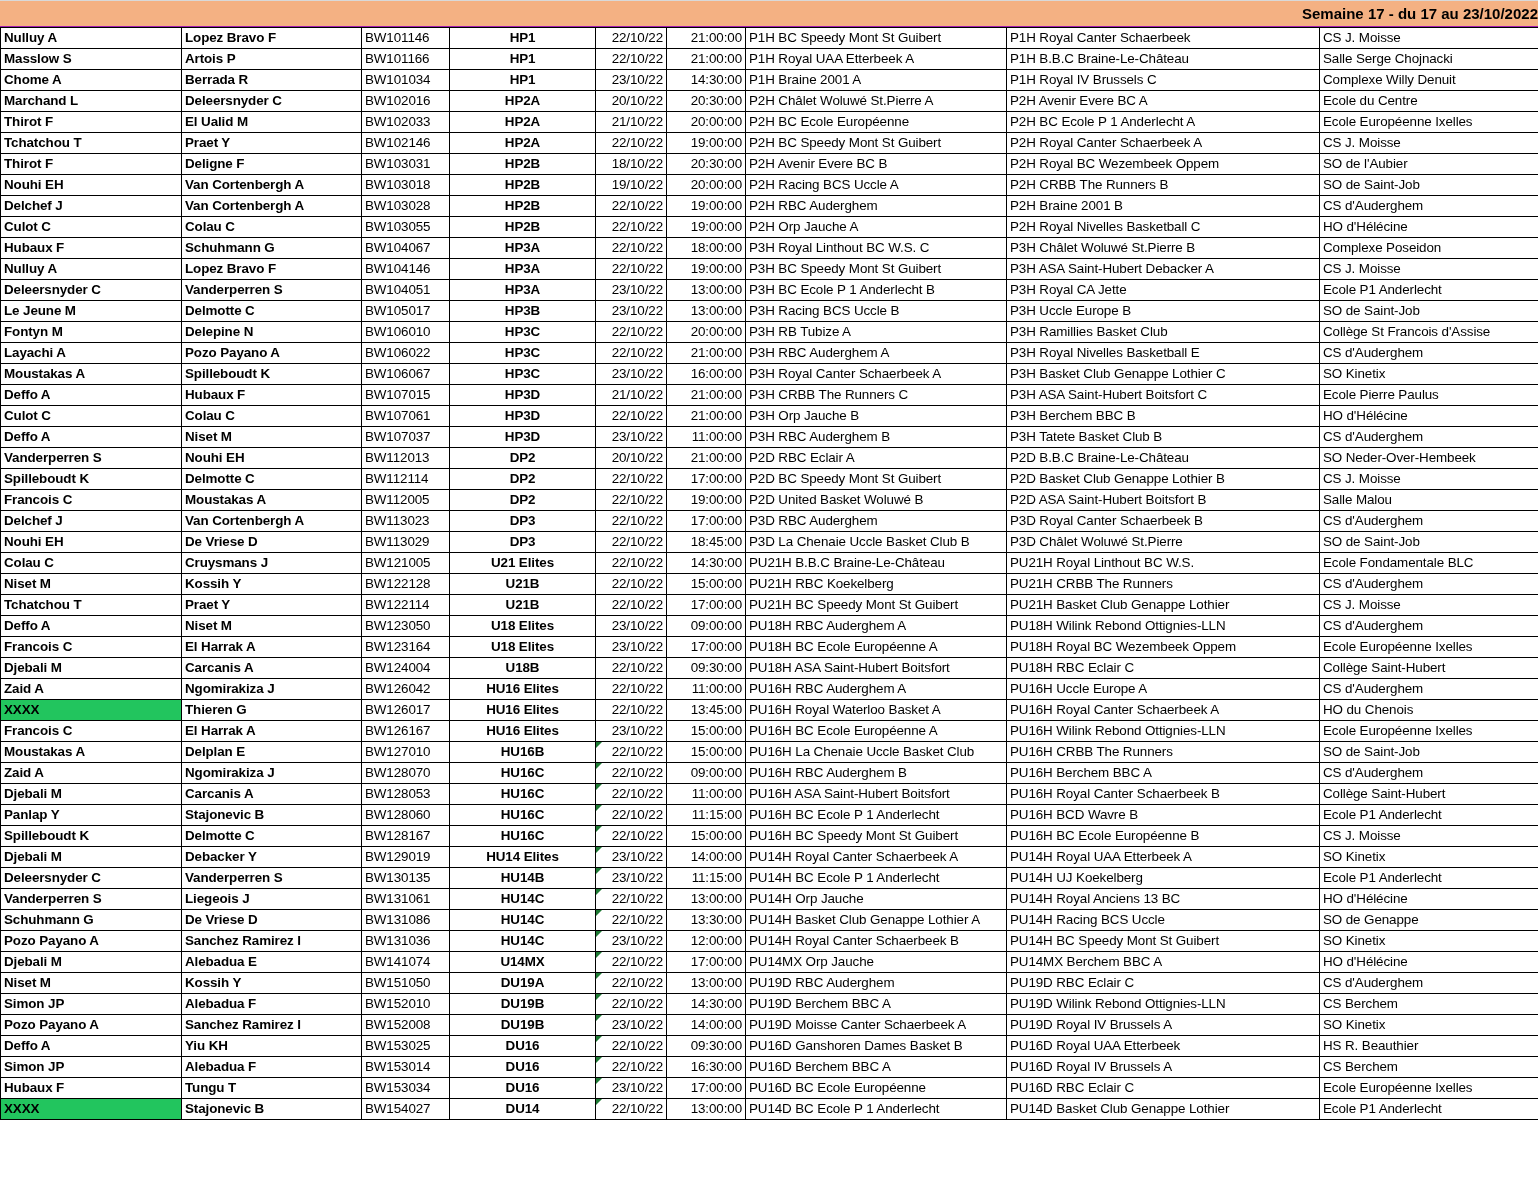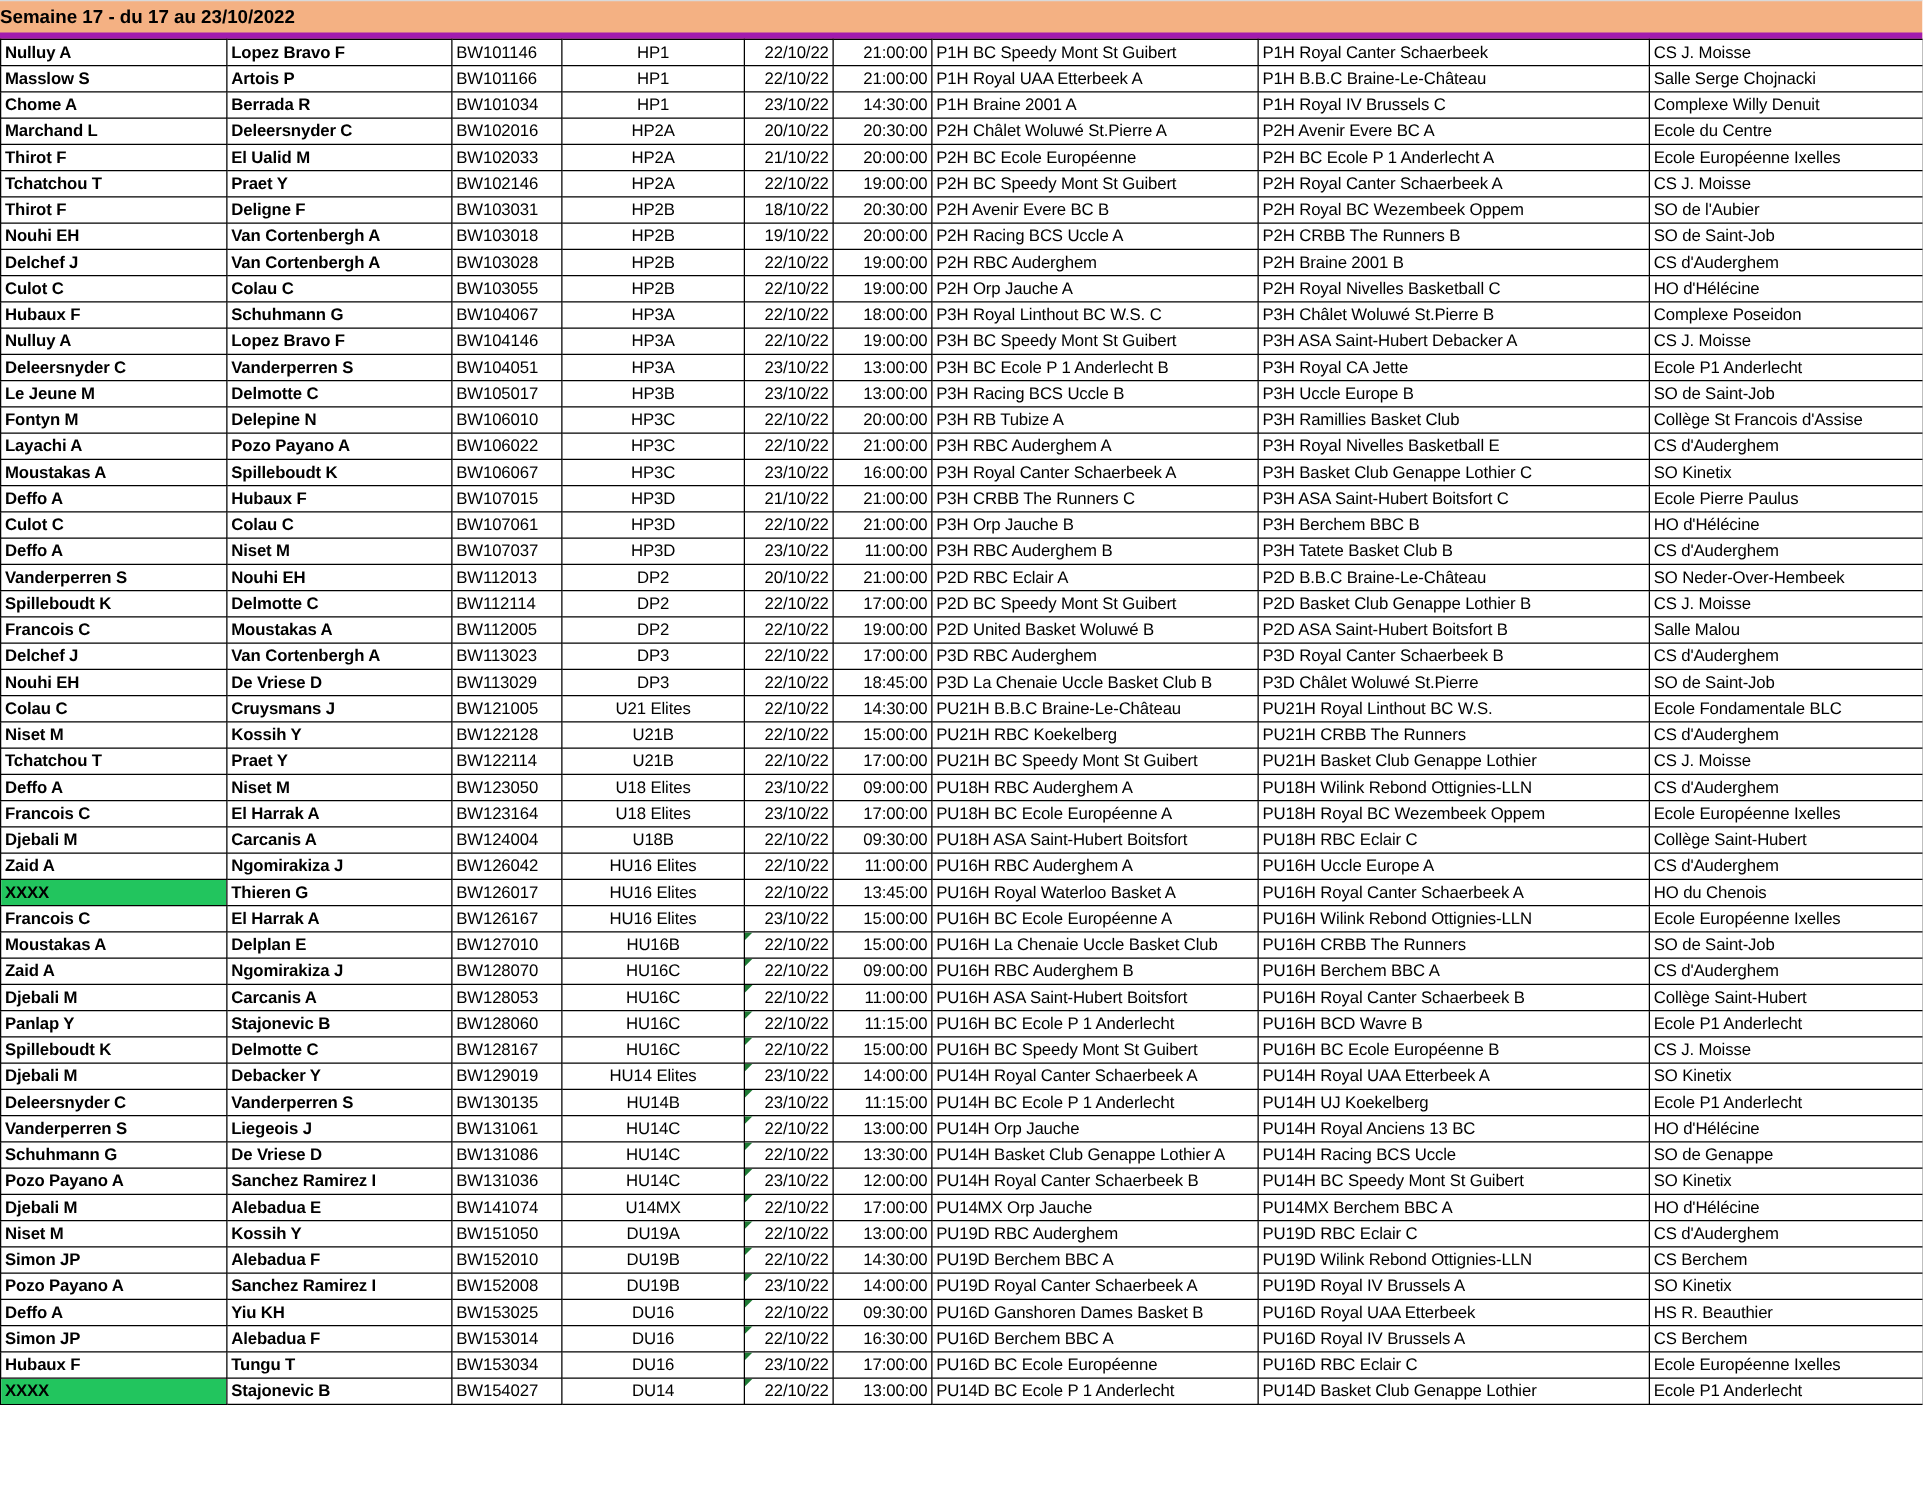--- a/index.html
+++ b/index.html
@@ -1,30 +1,30 @@
 <!DOCTYPE html>
 <html><head>
 <meta charset="utf-8">
 <style>
   html, body { margin: 0; padding: 0; background: #ffffff; }
   body { width: 1538px; height: 1202px; overflow: hidden; font-family: "Liberation Sans", sans-serif; }
   .sheet { position: relative; width: 1538px; }
   .title-bar {
-    height: 25px; line-height: 25px; background: #F4B183; text-align: left;
-    font-weight: bold; font-size: 15px; color: #000; border-bottom: 5px solid #a21caf;
+    height: 25px; line-height: 25px; background: #F4B183; text-align: right;
+    font-weight: bold; font-size: 15px; color: #000; border-bottom: 1px solid #a21caf;
     border-top: 1px solid #d9d9d9;
   }
   table { border-collapse: collapse; table-layout: fixed; width: 1538px; }
   td {
     height: 20px; padding: 0 0 0 3px; border: 1px solid #000; font-size: 13.4px;
     color: #000; white-space: nowrap; overflow: hidden; line-height: 20px;
     letter-spacing: -0.1px; position: relative;
   }
   td.bold { font-weight: bold; }
-  td.center { text-align: center; padding: 0; }
+  td.center { text-align: center; padding: 0; font-weight: bold; }
   td.right { text-align: right; padding-right: 3px; }
   td.hl { background: #22c55e; }
   td.flag::before {
     content: ""; position: absolute; left: 0; top: 0; width: 0; height: 0;
     border-top: 6px solid #1e7a34; border-right: 6px solid transparent;
   }
   col.c1 { width: 181px; } col.c2 { width: 180px; } col.c3 { width: 88px; }
   col.c4 { width: 146px; } col.c5 { width: 71px; } col.c6 { width: 79px; }
   col.c7 { width: 261px; } col.c8 { width: 313px; } col.c9 { width: 219px; }
 </style>
@@ -563,21 +563,21 @@
           <td class="">PU19D Wilink Rebond Ottignies-LLN</td>
           <td class="">CS Berchem</td>
         </tr>
         <tr>
           <td class="bold">Pozo Payano A</td>
           <td class="bold">Sanchez Ramirez I</td>
           <td class="">BW152008</td>
           <td class="center">DU19B</td>
           <td class="right flag">23/10/22</td>
           <td class="right">14:00:00</td>
-          <td class="">PU19D Royal Canter Schaerbeek A</td>
+          <td class="">PU19D Moisse Canter Schaerbeek A</td>
           <td class="">PU19D Royal IV Brussels A</td>
           <td class="">SO Kinetix</td>
         </tr>
         <tr>
           <td class="bold">Deffo A</td>
           <td class="bold">Yiu KH</td>
           <td class="">BW153025</td>
           <td class="center">DU16</td>
           <td class="right flag">22/10/22</td>
           <td class="right">09:30:00</td>

